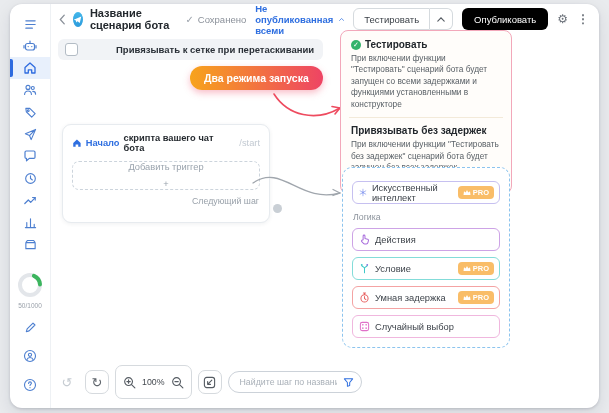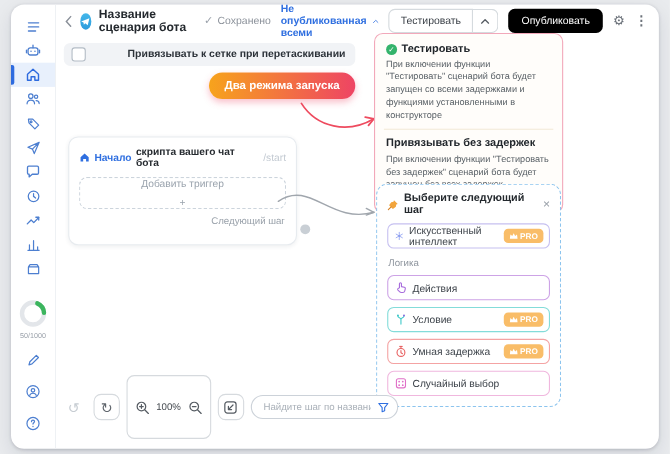--- a/index.html
+++ b/index.html
@@ -80,21 +80,21 @@
   .it-msg{border-color:#a5cdf2;} .it-ai{border-color:#c6c0f0;} .it-act{border-color:#cda3e6;}
   .it-cond{border-color:#83dcd9;} .it-delay{border-color:#f4a3a3;} .it-rand{border-color:#f0b7de;}
   
   .minimap{position:absolute;left:35px;top:291px;width:76px;height:76px;background:#fff;border:1px solid #e0e4e8;border-radius:10px;
     box-shadow:0 1px 3px rgba(0,0,0,.05);display:flex;align-items:center;justify-content:center;font-size:9.3px;color:#a0a7af;}
   
   .toolbar{position:absolute;left:45px;bottom:9px;display:flex;align-items:center;gap:6px;}
   .tbtn{height:24px;min-width:24px;background:#fff;border:1px solid #d6dade;border-radius:7px;display:flex;align-items:center;justify-content:center;cursor:pointer;color:#565c63;padding:0;}
   .undo{border:none;background:none;color:#c6ccd2;font-size:13px;cursor:default;}
   .redo{font-size:13px;color:#60666d;}
-  .zoomgrp{height:24px;border:1px solid #d6dade;border-radius:7px;display:flex;align-items:center;gap:6px;padding:16px 7px;background:#fff;}
+  .zoomgrp{height:24px;border:1px solid #d6dade;border-radius:7px;display:flex;align-items:center;gap:6px;padding:4px 7px;background:#fff;}
   .zlevel{font-size:8.8px;color:#454a50;}
   .search{height:22px;width:134px;border:1px solid #ccd2d9;border-radius:12px;display:flex;align-items:center;padding:0 7px 0 9px;background:#fff;box-sizing:border-box;gap:4px;}
   .search input{border:none;outline:none;flex:1;font-size:8.8px;color:#3d434a;min-width:0;font-family:inherit;background:transparent;}
   .search input::placeholder{color:#a9b0b8;}
 </style>
 </head>
 <body>
 
 <div class="window">
 
@@ -276,28 +276,20 @@
     <div class="node-f">Следующий шаг</div>
     <span class="port"></span>
   </div>
 
   <svg class="connector" width="98" height="42" viewBox="0 0 98 42" fill="none">
     <path d="M3 17C32 -3 50 38 90 27" stroke="#a0a6ad" stroke-width="1.3" stroke-linecap="round"></path>
     <path d="M90 27l-7-3.5M90 27l-7 2.5" stroke="#a0a6ad" stroke-width="1.3" stroke-linecap="round"></path>
   </svg>
 
   <div class="picker">
-    <div class="pick-h">
-      <svg width="11" height="11" viewBox="0 0 12 12">
-        <path d="M7.2 0.8l4 4-1.6.5-.4 2.4L6 10 2 6l2.3-3.2 2.4-.4z" fill="#f2a53c"></path>
-        <path d="M4.2 7.8L1.2 10.8" stroke="#d98324" stroke-width="1.2" stroke-linecap="round"></path>
-      </svg>
-      <span class="pick-title">Выберите следующий шаг</span>
-      <span class="pick-close">×</span>
-    </div>
 
 
     <div class="pick-item it-ai">
       <svg width="11" height="11" viewBox="0 0 12 12">
           <g stroke="#8a9cf0" stroke-width="1.1" stroke-linecap="round">
             <path d="M6 1v10M1.7 3.5l8.6 5M1.7 8.5l8.6-5"></path>
           </g>
           <circle cx="6" cy="6" r="1.4" fill="#8a9cf0"></circle>
         </svg>
       <span class="plabel">Искусственный интеллект</span>

